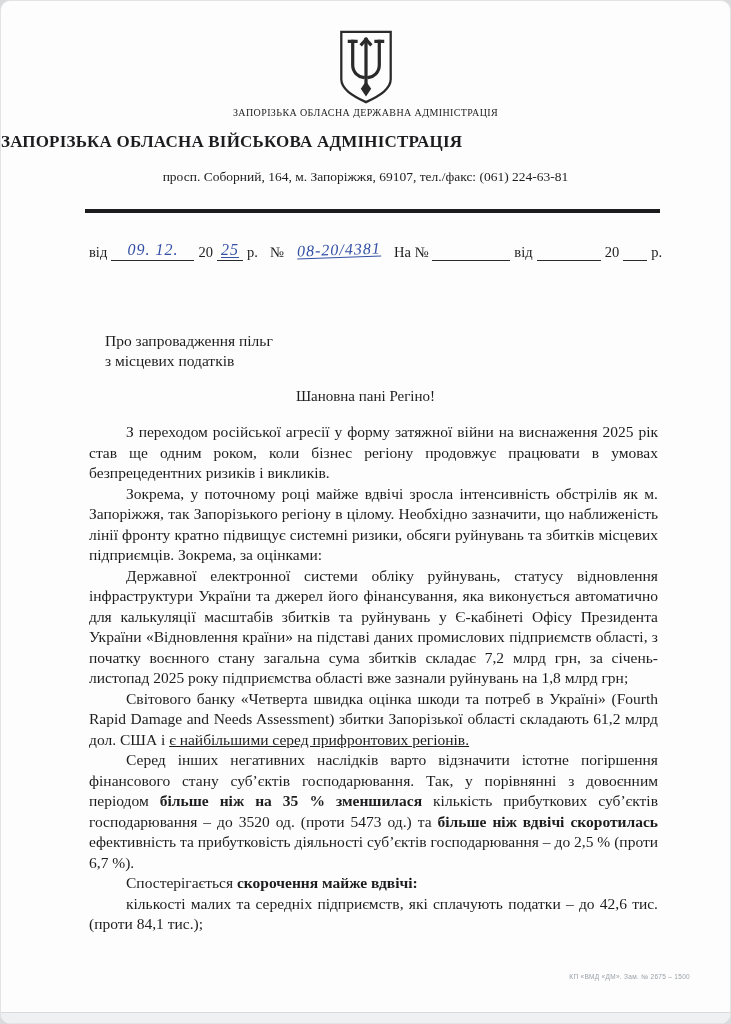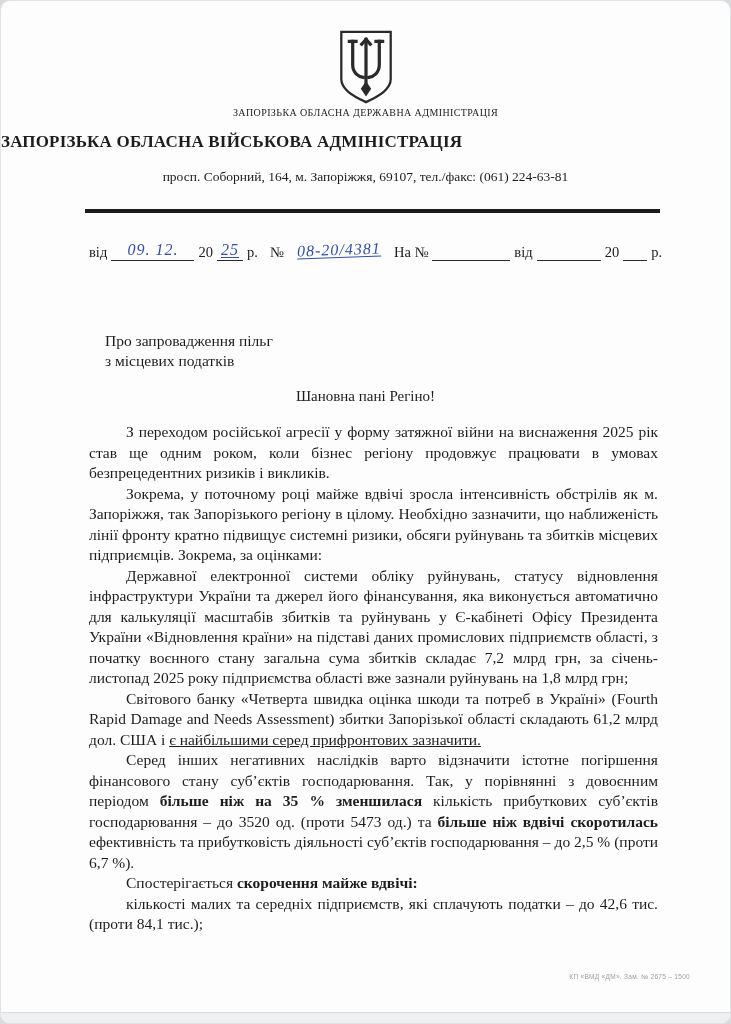--- a/index.html
+++ b/index.html
@@ -146,21 +146,21 @@
     <div>Про запровадження пільг</div>
     <div>з місцевих податків</div>
   </div>
 
   <div class="salutation">Шановна пані Регіно!</div>
 
   <div class="body-text">
     <p><span>З переходом російської агресії у форму затяжної війни на виснаження 2025 рік став ще одним роком, коли бізнес регіону продовжує працювати в умовах безпрецедентних ризиків і викликів.</span></p>
     <p><span>Зокрема, у поточному році майже вдвічі зросла інтенсивність обстрілів як м. Запоріжжя, так Запорізького регіону в цілому. Необхідно зазначити, що наближеність лінії фронту кратно підвищує системні ризики, обсяги руйнувань та збитків місцевих підприємців. Зокрема, за оцінками:</span></p>
     <p><span>Державної електронної системи обліку руйнувань, статусу відновлення інфраструктури України та джерел його фінансування, яка виконується автоматично для калькуляції масштабів збитків та руйнувань у Є-кабінеті Офісу Президента України «Відновлення країни» на підставі даних промислових підприємств області, з початку воєнного стану загальна сума збитків складає 7,2 млрд грн, за січень-листопад 2025 року підприємства області вже зазнали руйнувань на 1,8 млрд грн;</span></p>
-    <p><span>Світового банку «Четверта швидка оцінка шкоди та потреб в Україні» (Fourth Rapid Damage and Needs Assessment) збитки Запорізької області складають 61,2 млрд дол. США і </span><span class="seg-u">є найбільшими серед прифронтових зазначити.</span></p>
+    <p><span>Світового банку «Четверта швидка оцінка шкоди та потреб в Україні» (Fourth Rapid Damage and Needs Assessment) збитки Запорізької області складають 61,2 млрд дол. США і </span><span class="seg-u">є найбільшими серед прифронтових регіонів.</span></p>
     <p><span>Серед інших негативних наслідків варто відзначити істотне погіршення фінансового стану суб’єктів господарювання. Так, у порівнянні з довоєнним періодом </span><span class="seg-b">більше ніж на 35 % зменшилася</span><span> кількість прибуткових суб’єктів господарювання – до 3520 од.  (проти 5473 од.) та </span><span class="seg-b">більше ніж вдвічі скоротилась</span><span> ефективність та прибутковість діяльності суб’єктів господарювання – до 2,5 % (проти 6,7 %).</span></p>
     <p><span>Спостерігається </span><span class="seg-b">скорочення майже вдвічі:</span></p>
     <p><span>кількості малих та середніх підприємств, які сплачують податки – до 42,6 тис. (проти 84,1 тис.);</span></p>
   </div>
 
   <div class="print-mark">КП «ВМД «ДМ». Зам. № 2675 – 1500</div>
 
   <div class="page-bottom-edge"></div>
 </div>
 

